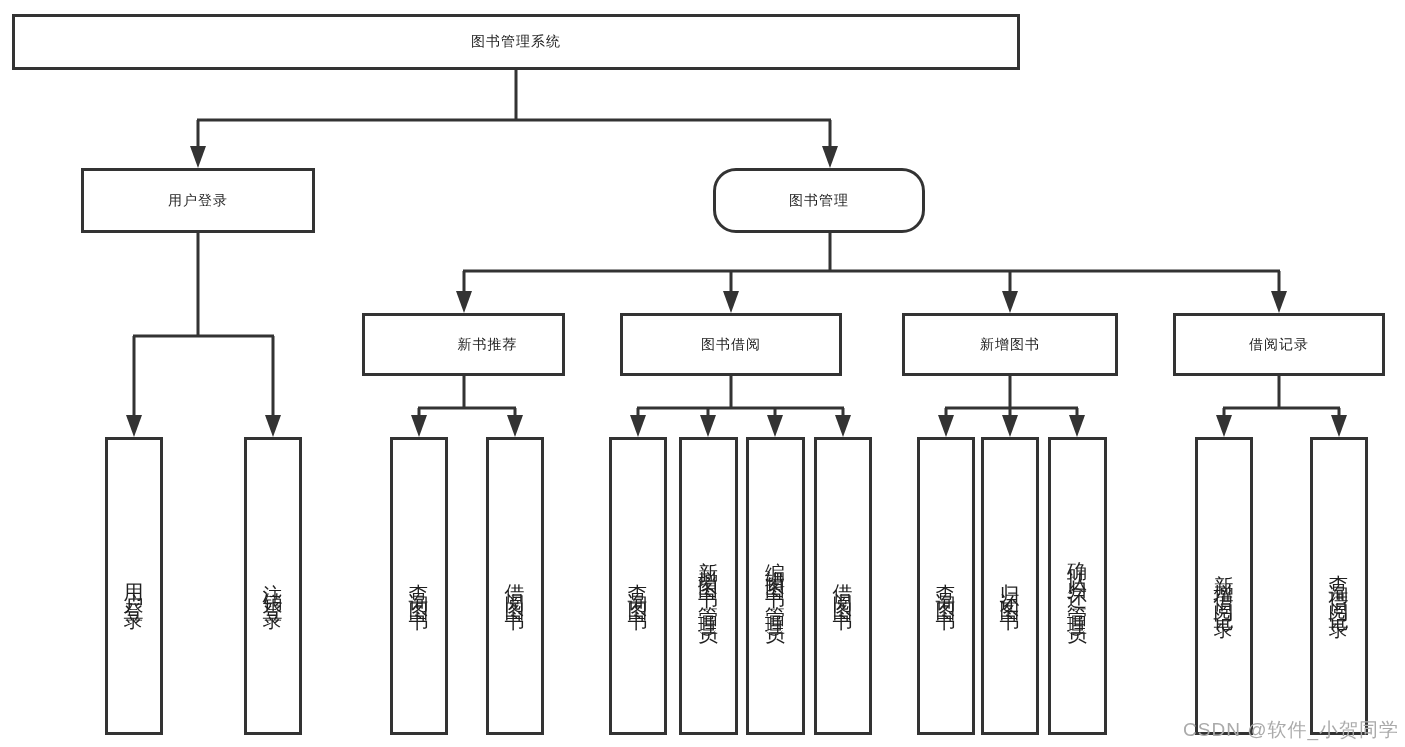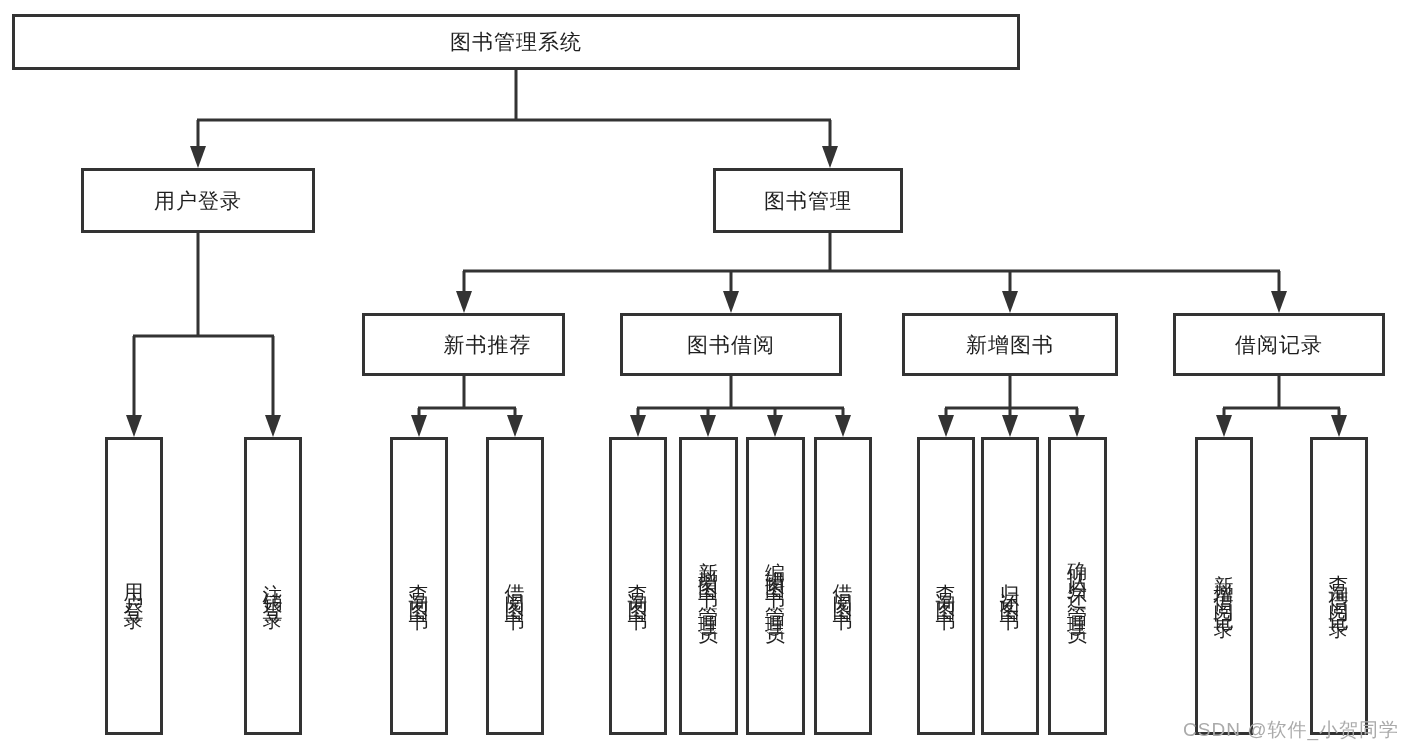--- a/index.html
+++ b/index.html
@@ -8,21 +8,21 @@
   svg.wires{position:absolute;left:0;top:0;}
   .node{
     position:absolute;
     box-sizing:border-box;
     border:3px solid #333333;
     background:#ffffff;
     display:flex;
     align-items:center;
     justify-content:center;
     color:#1f1f1f;
-    font-size:21px;
+    font-size:14px;
     letter-spacing:1px;
     white-space:nowrap;
   }
   .vnode{
     writing-mode:vertical-rl;
     text-orientation:mixed;
     font-size:20px;
     letter-spacing:9px;
     line-height:1;
     white-space:nowrap;
@@ -81,21 +81,21 @@
       <polygon points="1002,415 1018,415 1010,437"></polygon>
       <polygon points="1069,415 1085,415 1077,437"></polygon>
       <polygon points="1216,415 1232,415 1224,437"></polygon>
       <polygon points="1331,415 1347,415 1339,437"></polygon>
     </g>
   </svg>
 
   <div class="node" style="left:12px;top:14px;width:1008px;height:56px;">图书管理系统</div>
 
   <div class="node" style="left:81px;top:168px;width:234px;height:65px;">用户登录</div>
-  <div class="node" style="left:713px;top:168px;width:190px;height:65px;">图书管理</div>
+  <div class="node" style="left:713px;top:168px;width:212px;height:65px;border-radius:23px;">图书管理</div>
 
   <div class="node" style="left:362px;top:313px;width:203px;height:63px;padding-left:48px;">新书推荐</div>
   <div class="node" style="left:620px;top:313px;width:222px;height:63px;">图书借阅</div>
   <div class="node" style="left:902px;top:313px;width:216px;height:63px;">新增图书</div>
   <div class="node" style="left:1173px;top:313px;width:212px;height:63px;font-family:Liberation Mono, monospace;">借阅记录</div>
 
   <div class="node vnode" style="left:105px;top:437px;width:58px;height:298px;">用户登录</div>
   <div class="node vnode" style="left:244px;top:437px;width:58px;height:298px;">注销登录</div>
 
   <div class="node vnode" style="left:390px;top:437px;width:58px;height:298px;">查询图书</div>

